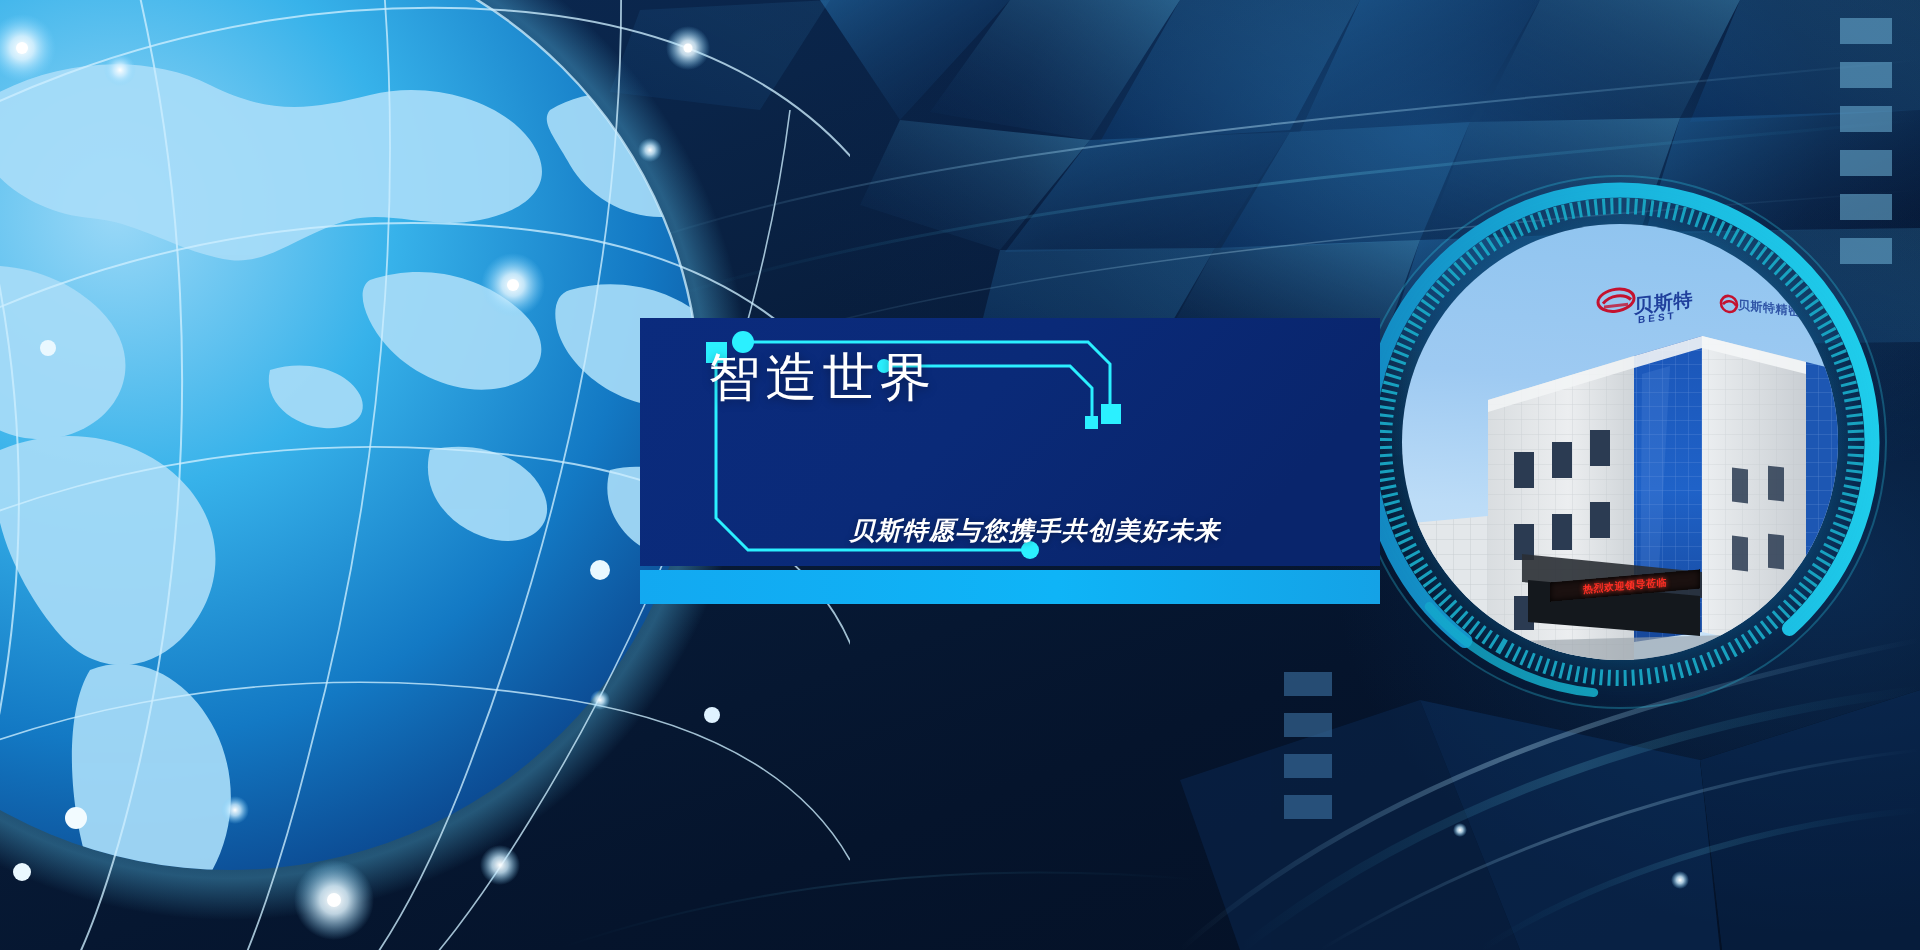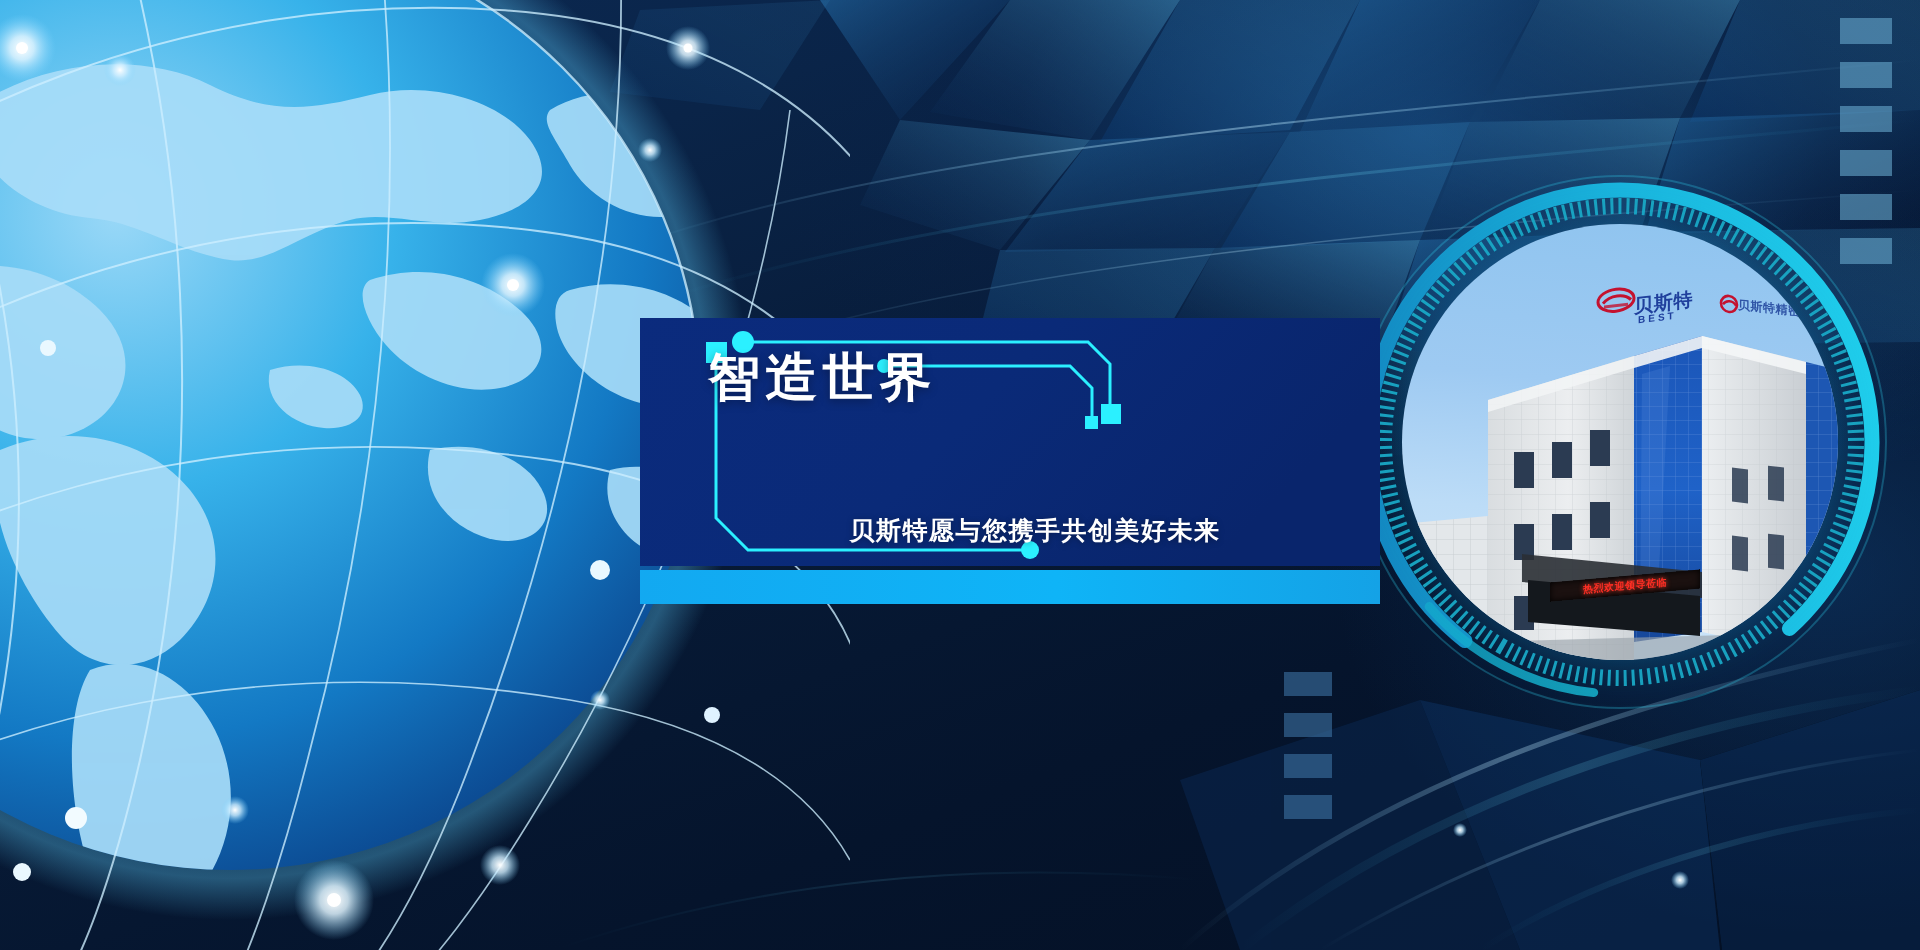--- a/index.html
+++ b/index.html
@@ -41,32 +41,33 @@
   .panel{
     position:absolute; left:640px; top:318px; width:740px; height:360px;
   }
   .panel svg.panel-shape{ position:absolute; inset:0; width:100%; height:100%; }
 
   .panel-content{
     position:absolute; inset:0;
   }
   .headline{
     position:absolute; left:60px; top:28px; width:640px;
-    color:#ffffff; font-weight:bold; letter-spacing:.10em;
+    color:#ffffff; font-weight:normal; letter-spacing:.10em;
     font-size:52px; line-height:1.22;
     text-shadow:0 2px 10px rgba(0,0,0,.35);
   }
   .headline .l1{ display:block; text-align:left; padding-left:8px; }
   .headline .l2{ display:block; text-align:left; padding-left:148px; }
   .subline{
     position:absolute; left:60px; top:196px; width:640px;
     text-align:center;
     color:#ffffff; font-weight:bold; font-size:25px; letter-spacing:.06em;
     text-shadow:0 1px 6px rgba(0,0,0,.35);
     padding-left:30px;
+    font-style:italic;
   }
 
   
   .photo-ring{
     position:absolute; left:1370px; top:192px; width:500px; height:500px;
   }
   .photo-ring .ring-svg{ position:absolute; inset:-18px; width:536px; height:536px; }
   .photo-disc{
     position:absolute; left:32px; top:32px; width:436px; height:436px;
     border-radius:50%; overflow:hidden;

